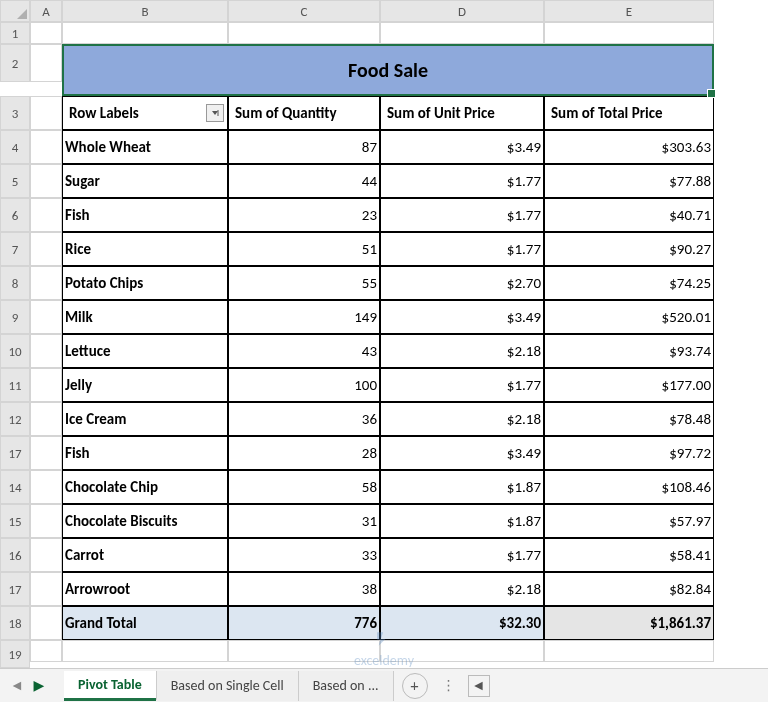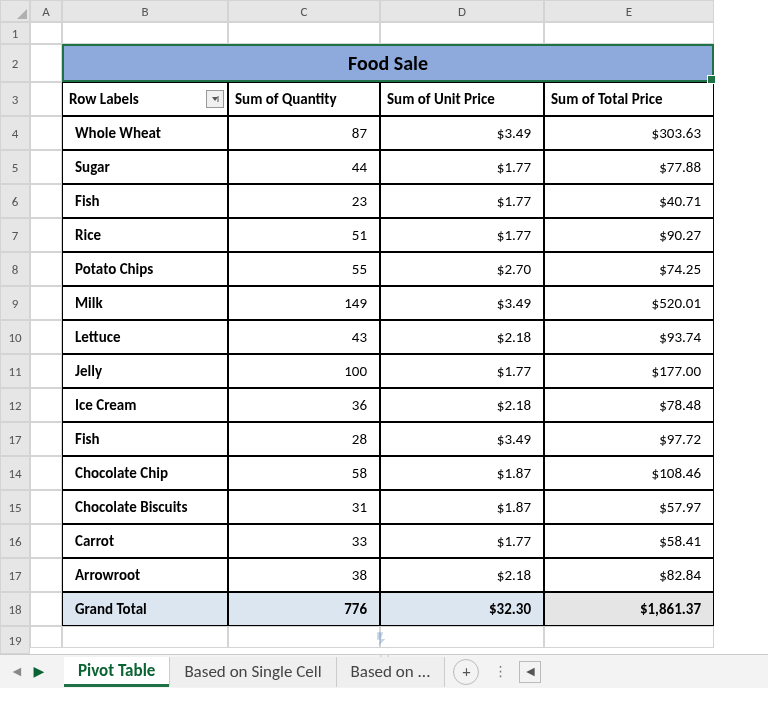--- a/index.html
+++ b/index.html
@@ -4,33 +4,33 @@
 <style>
 * { box-sizing: border-box; margin: 0; padding: 0; }
 body { font-family: Calibri, Arial, sans-serif; font-size: 14px; background: #fff; color: #000; user-select: none; }
 .sheet { position: relative; width: 768px; }
 .grid { display: grid; grid-template-columns: 30px 32px 166px 152px 164px 170px; }
 .colhdr, .rowhdr, .corner { background: #e6e6e6; border: 1px solid #d4d4d4; display: flex; align-items: center; justify-content: center; font-size: 13px; color: #555; height: 22px; }
 .rowhdr { height: 34px; }
 .corner { height: 22px; position: relative; }
 .corner svg { position: absolute; right: 2px; bottom: 2px; }
 .cell { border: 1px solid #d4d4d4; height: 34px; background: #fff; }
-.title { grid-column: 3 / 7; background: #8ea9db; border: 2px solid #1f7246; display: flex; align-items: center; justify-content: center; font-weight: bold; font-size: 20px; color: #000; height: 38px; position: relative; }
+.title { grid-column: 3 / 7; background: #8ea9db; border: 2px solid #1f7246; display: flex; align-items: center; justify-content: center; font-weight: bold; font-size: 20px; color: #000; height: 52px; position: relative; }
 .title::after { content: ''; position: absolute; right: -4px; bottom: -4px; width: 7px; height: 7px; background: #1f7246; border: 1px solid #fff; }
 .hdrcell { background: #fff; border: 1px solid #000; font-weight: bold; display: flex; align-items: center; padding: 0 6px; font-size: 15px; }
 .hdrcell.first { position: relative; }
 .filter-btn { position: absolute; right: 3px; top: 50%; transform: translateY(-50%); width: 18px; height: 18px; border: 1px solid #999; background: #f0f0f0; display: flex; align-items: center; justify-content: center; }
-.dcell { border: 1px solid #000; display: flex; align-items: center; padding: 0 12px; font-size: 15px; background: #fff; }
+.dcell { border: 1px solid #000; display: flex; align-items: center; padding: 0 2px; font-size: 15px; background: #fff; }
 .dcell.num { justify-content: flex-end; }
 .dcell.lbl { font-weight: bold; }
 
 .tabs { display: flex; align-items: center; height: 34px; border-top: 1px solid #ccc; background: #f3f3f3; padding-left: 6px; width: 768px; }
 .tabnav { width: 22px; height: 22px; display: flex; align-items: center; justify-content: center; color: #888; }
 .tabnav.active { color: #0a6332; }
-.tab { padding: 8px 14px; height: 30px; display: flex; align-items: center; border-right: 1px solid #ccc; background: #efefef; font-size: 17px; color: #444; position: relative; }
+.tab { padding: 8px 14px; height: 30px; display: flex; align-items: center; border-right: 1px solid #ccc; background: #efefef; font-size: 14px; color: #444; position: relative; }
 .tab.active { background: #fff; color: #0a6332; font-weight: 600; border-bottom: 2px solid #fff; }
 .tab.active::after { content: ''; position: absolute; left: 0; right: 0; bottom: 0; height: 3px; background: #1f7246; bottom: -2px; }
 .addtab { width: 26px; height: 26px; border: 1px solid #bbb; border-radius: 50%; display: flex; align-items: center; justify-content: center; margin: 0 8px; color: #555; font-size: 16px; }
 .dots { color: #777; padding: 0 6px; letter-spacing: 2px; }
 .scroll-end { width: 22px; height: 22px; border: 1px solid #bbb; display: flex; align-items: center; justify-content: center; color: #555; margin-left: 4px; }
 
 .watermark { position: absolute; left: 50%; top: 630px; transform: translateX(-50%); opacity: 0.35; font-size: 14px; color: #5a8abf; display: flex; align-items: center; gap: 4px; pointer-events: none; flex-direction: column; }
 .watermark svg { width: 18px; height: 18px; }
 </style>
 </head>

